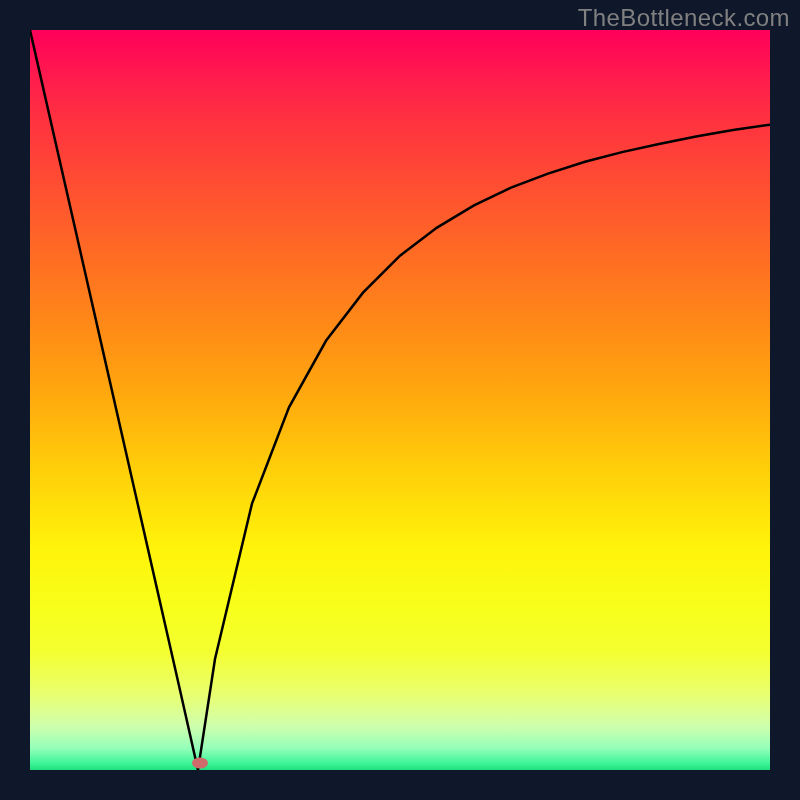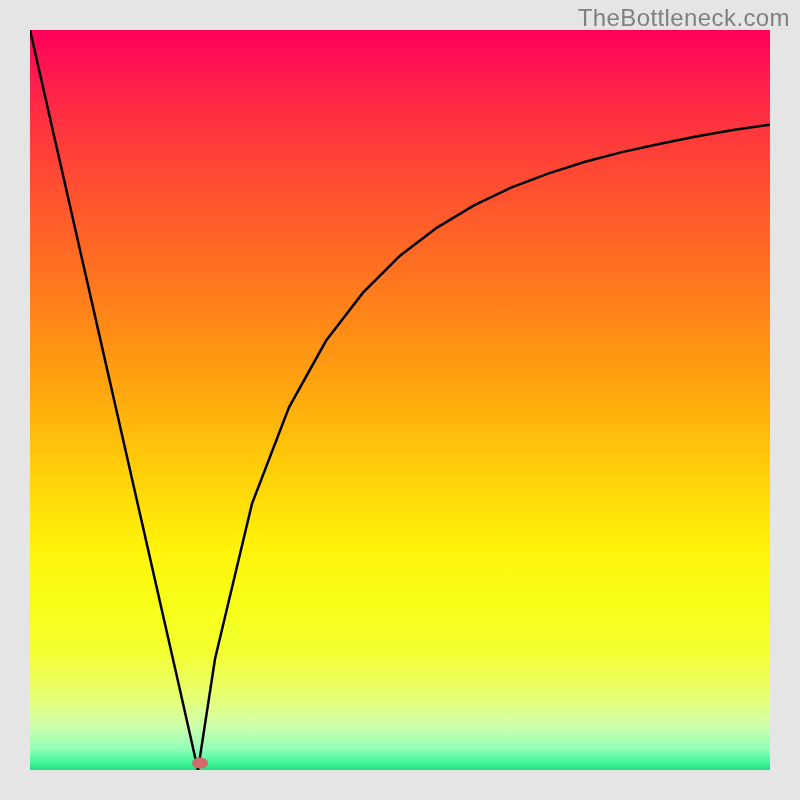--- a/index.html
+++ b/index.html
@@ -8,21 +8,21 @@
     width: 800px;
     height: 800px;
     background: #000;
     overflow: hidden;
     font-family: Arial, Helvetica, sans-serif;
   }
   .outer {
     position: relative;
     width: 800px;
     height: 800px;
-    background: #e5e5e5;
+    background: #0f172a;
   }
   .plot-bg {
     position: absolute;
     left: 30px;
     top: 30px;
     width: 740px;
     height: 740px;
     
     background: linear-gradient(to bottom,
       #ff005b 0%,

